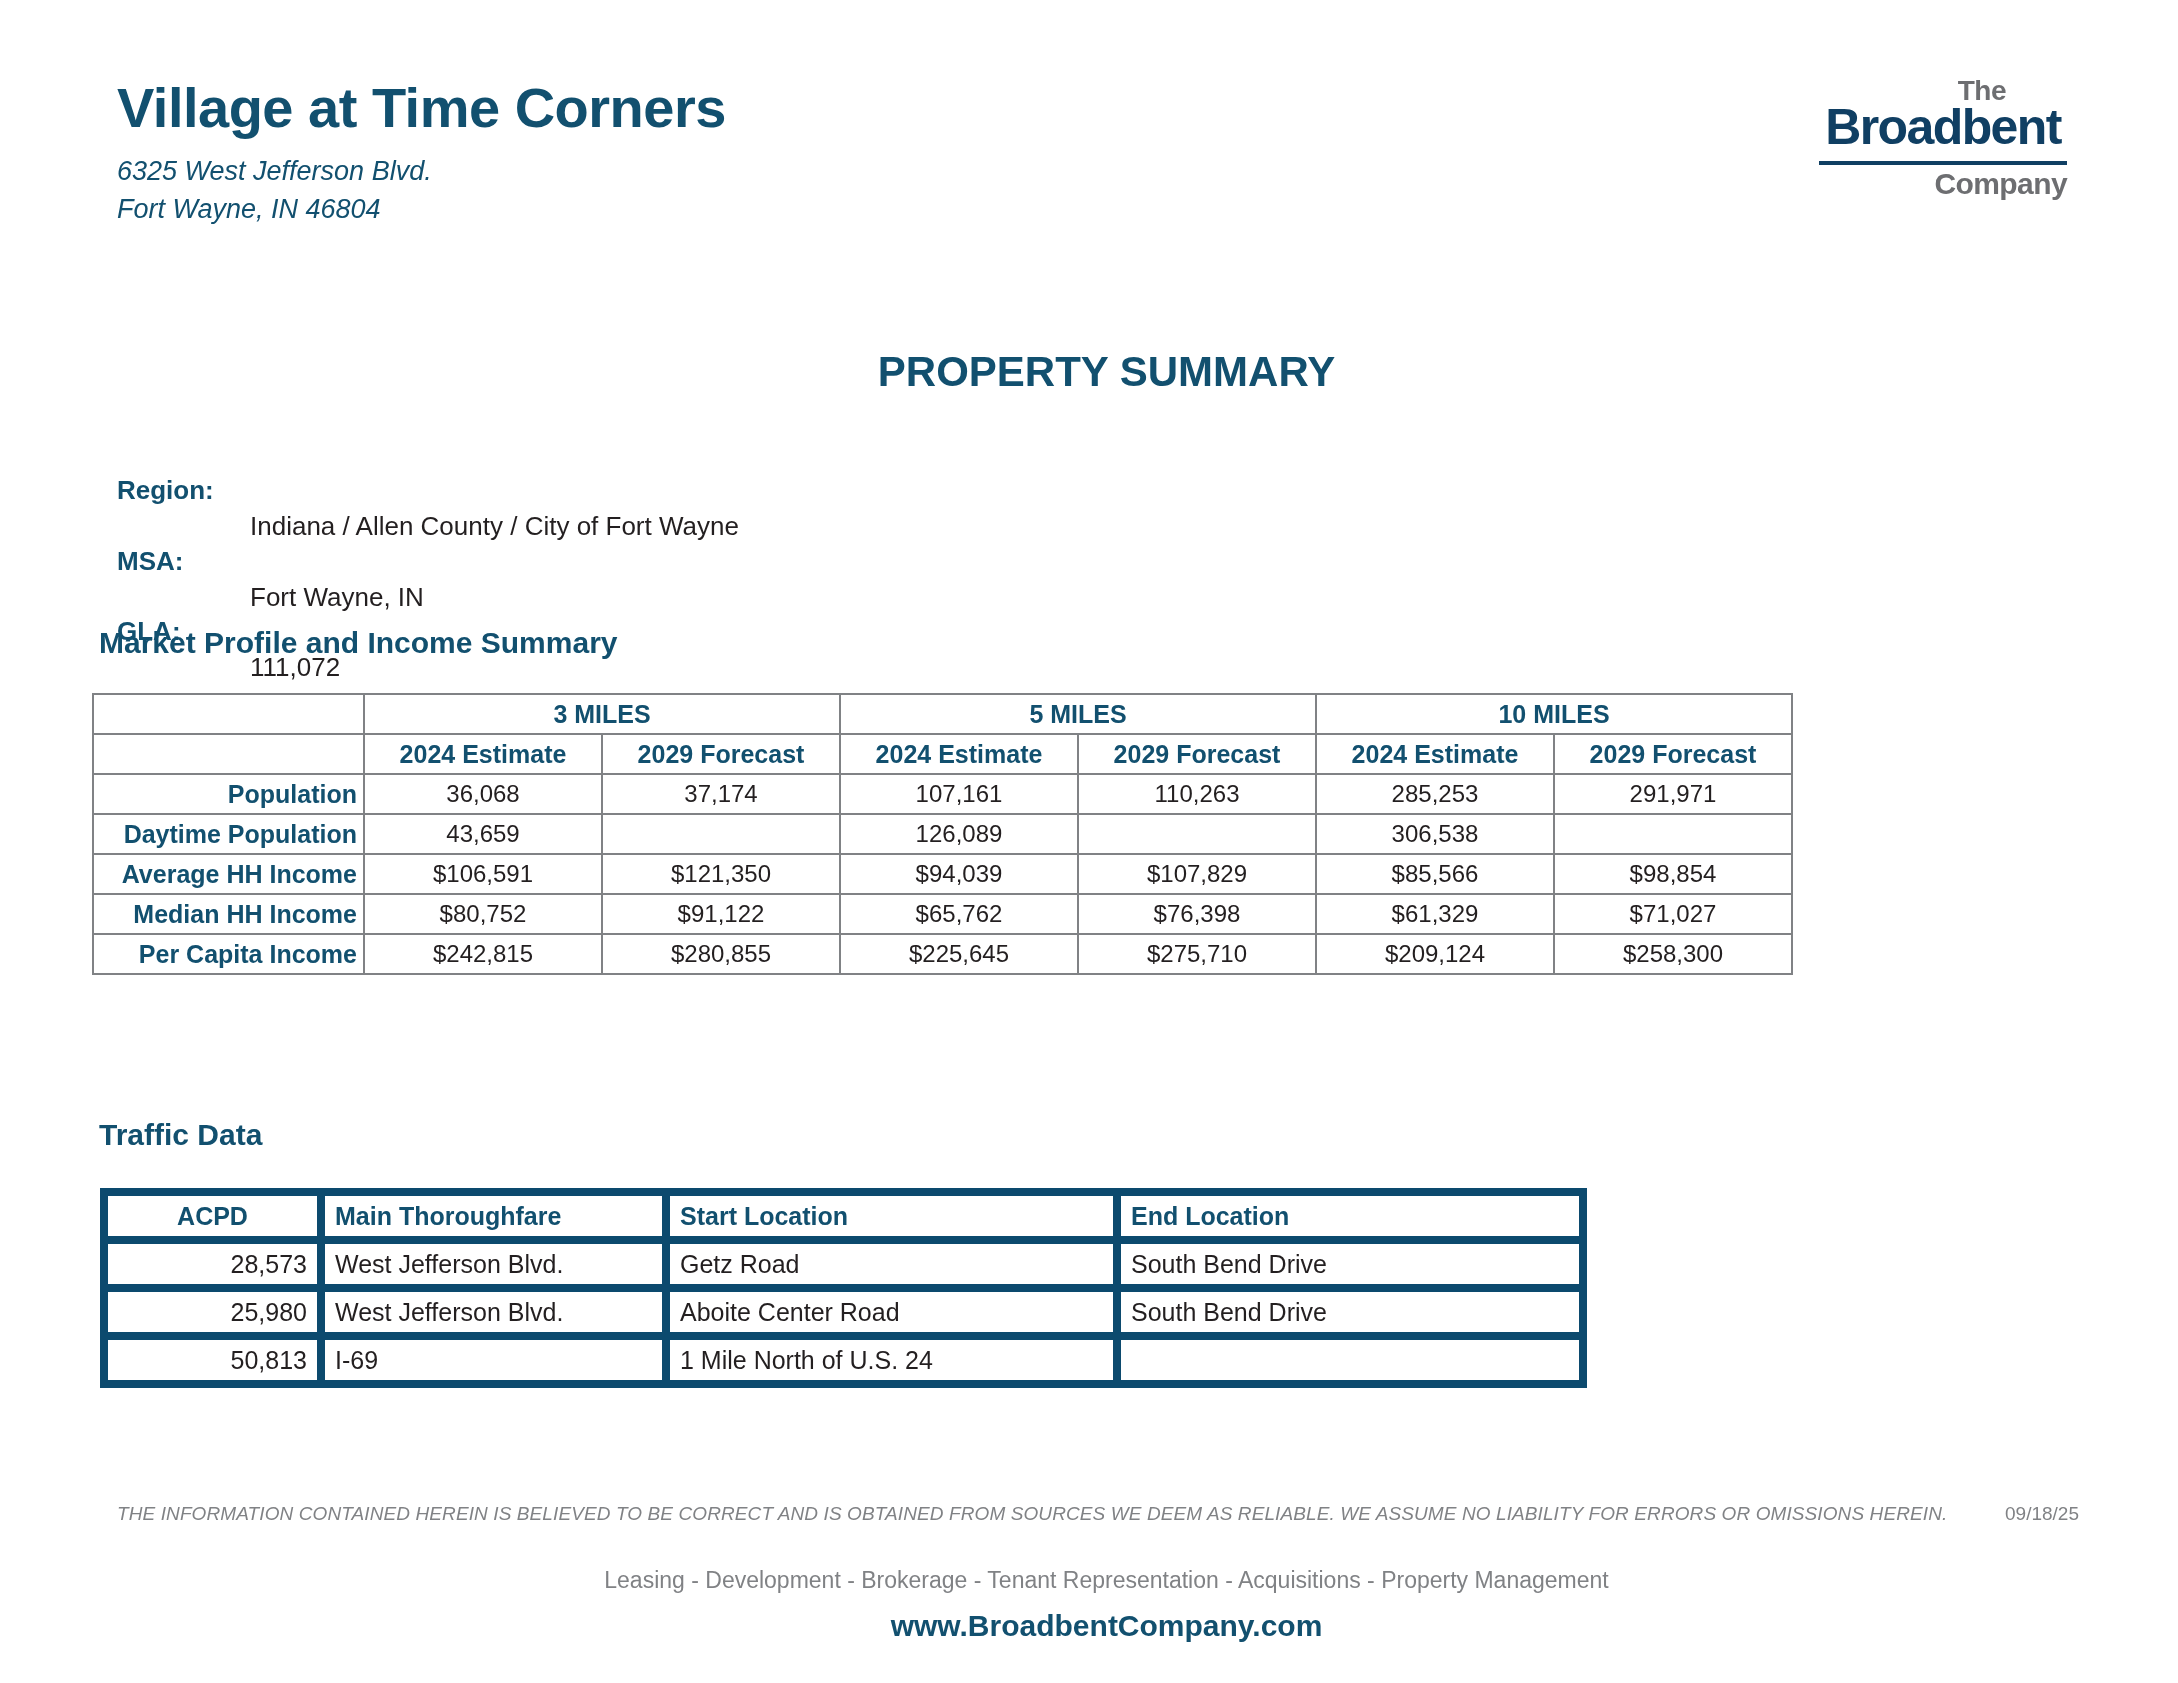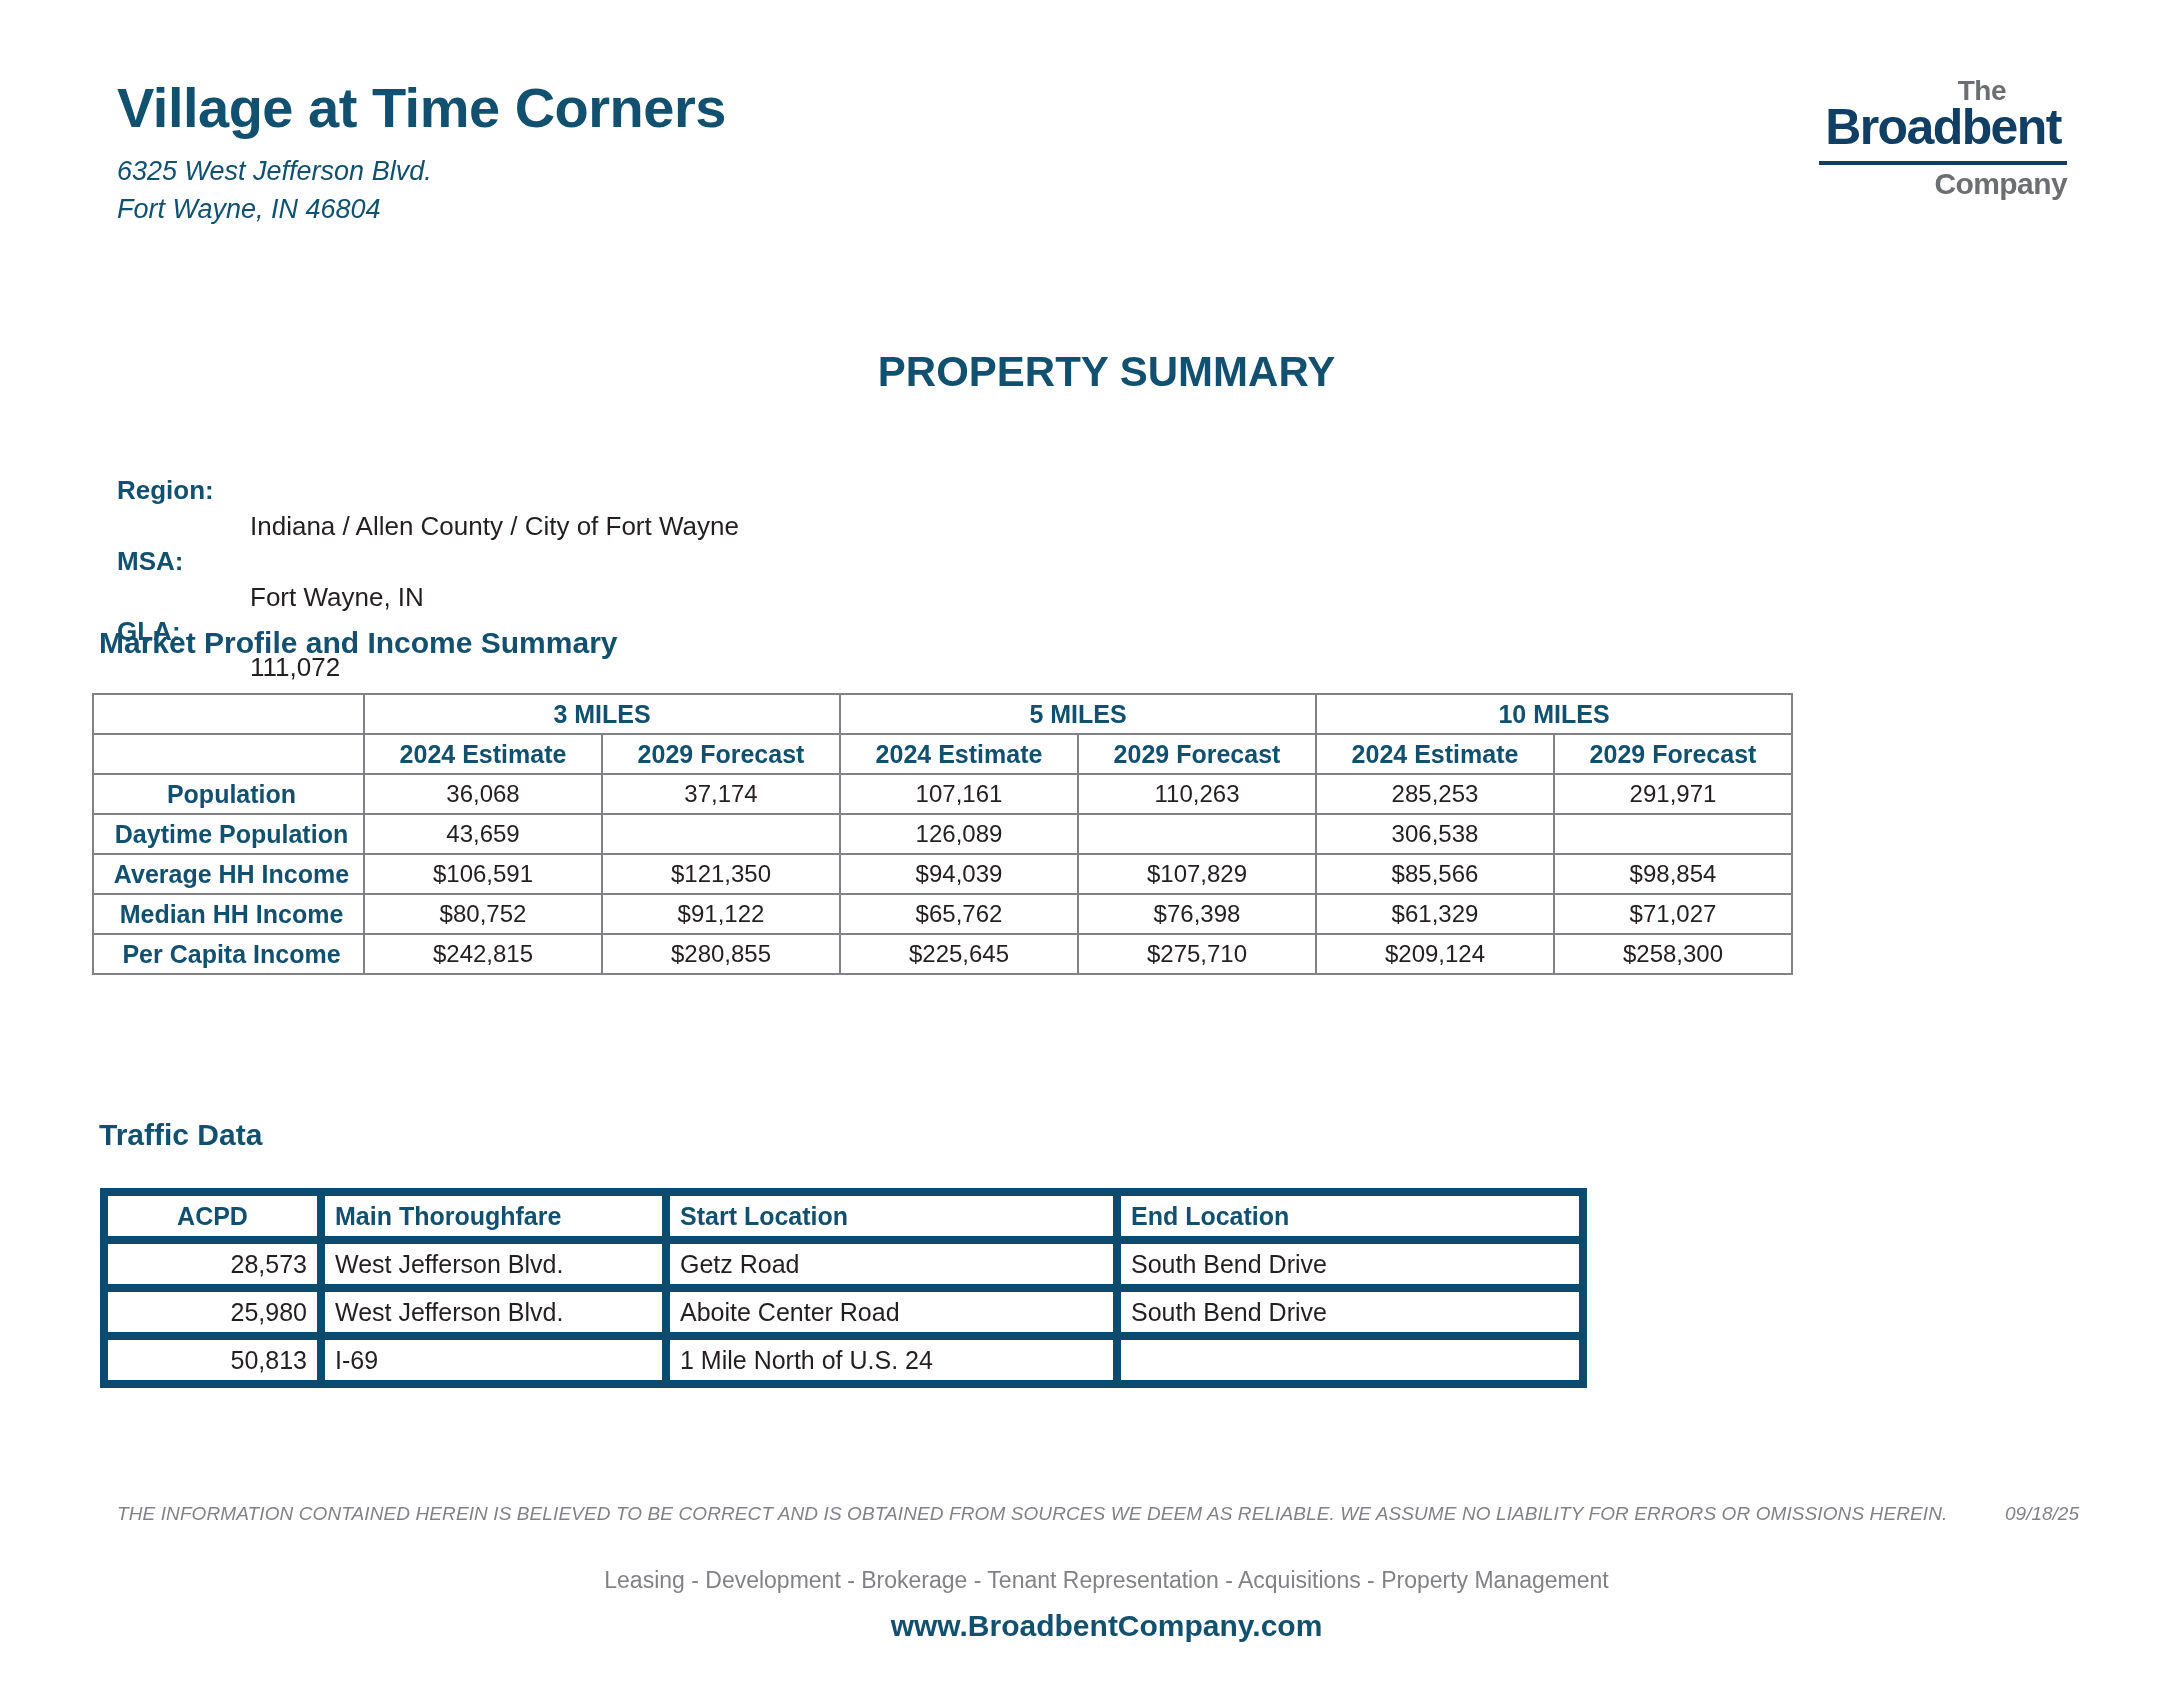--- a/index.html
+++ b/index.html
@@ -147,21 +147,21 @@
     height: 38px;
     padding: 0 6px;
     font-size: 24px;
     font-weight: normal;
     color: #231f20;
     text-align: center;
     vertical-align: middle;
     background: #ffffff;
   }
   .mp-table .rowlabel {
-    text-align: center;
+    text-align: right;
     color: #12506f;
     font-weight: bold;
     padding-left: 12px;
     font-size: 25px;
   }
   .mp-table .grouphead, .mp-table .subhead {
     color: #12506f;
     font-weight: bold;
     font-size: 25px;
   }
@@ -202,21 +202,20 @@
     font-style: italic;
     color: #808285;
     letter-spacing: 0.1px;
     white-space: nowrap;
   }
   .disc-date {
     position: absolute;
     right: 99px;
     top: 1503px;
     font-size: 19px;
-    font-style: italic;
     color: #808285;
     white-space: nowrap;
   }
   .services {
     position: absolute;
     left: 0;
     top: 1567px;
     width: 2213px;
     text-align: center;
     font-size: 23px;

